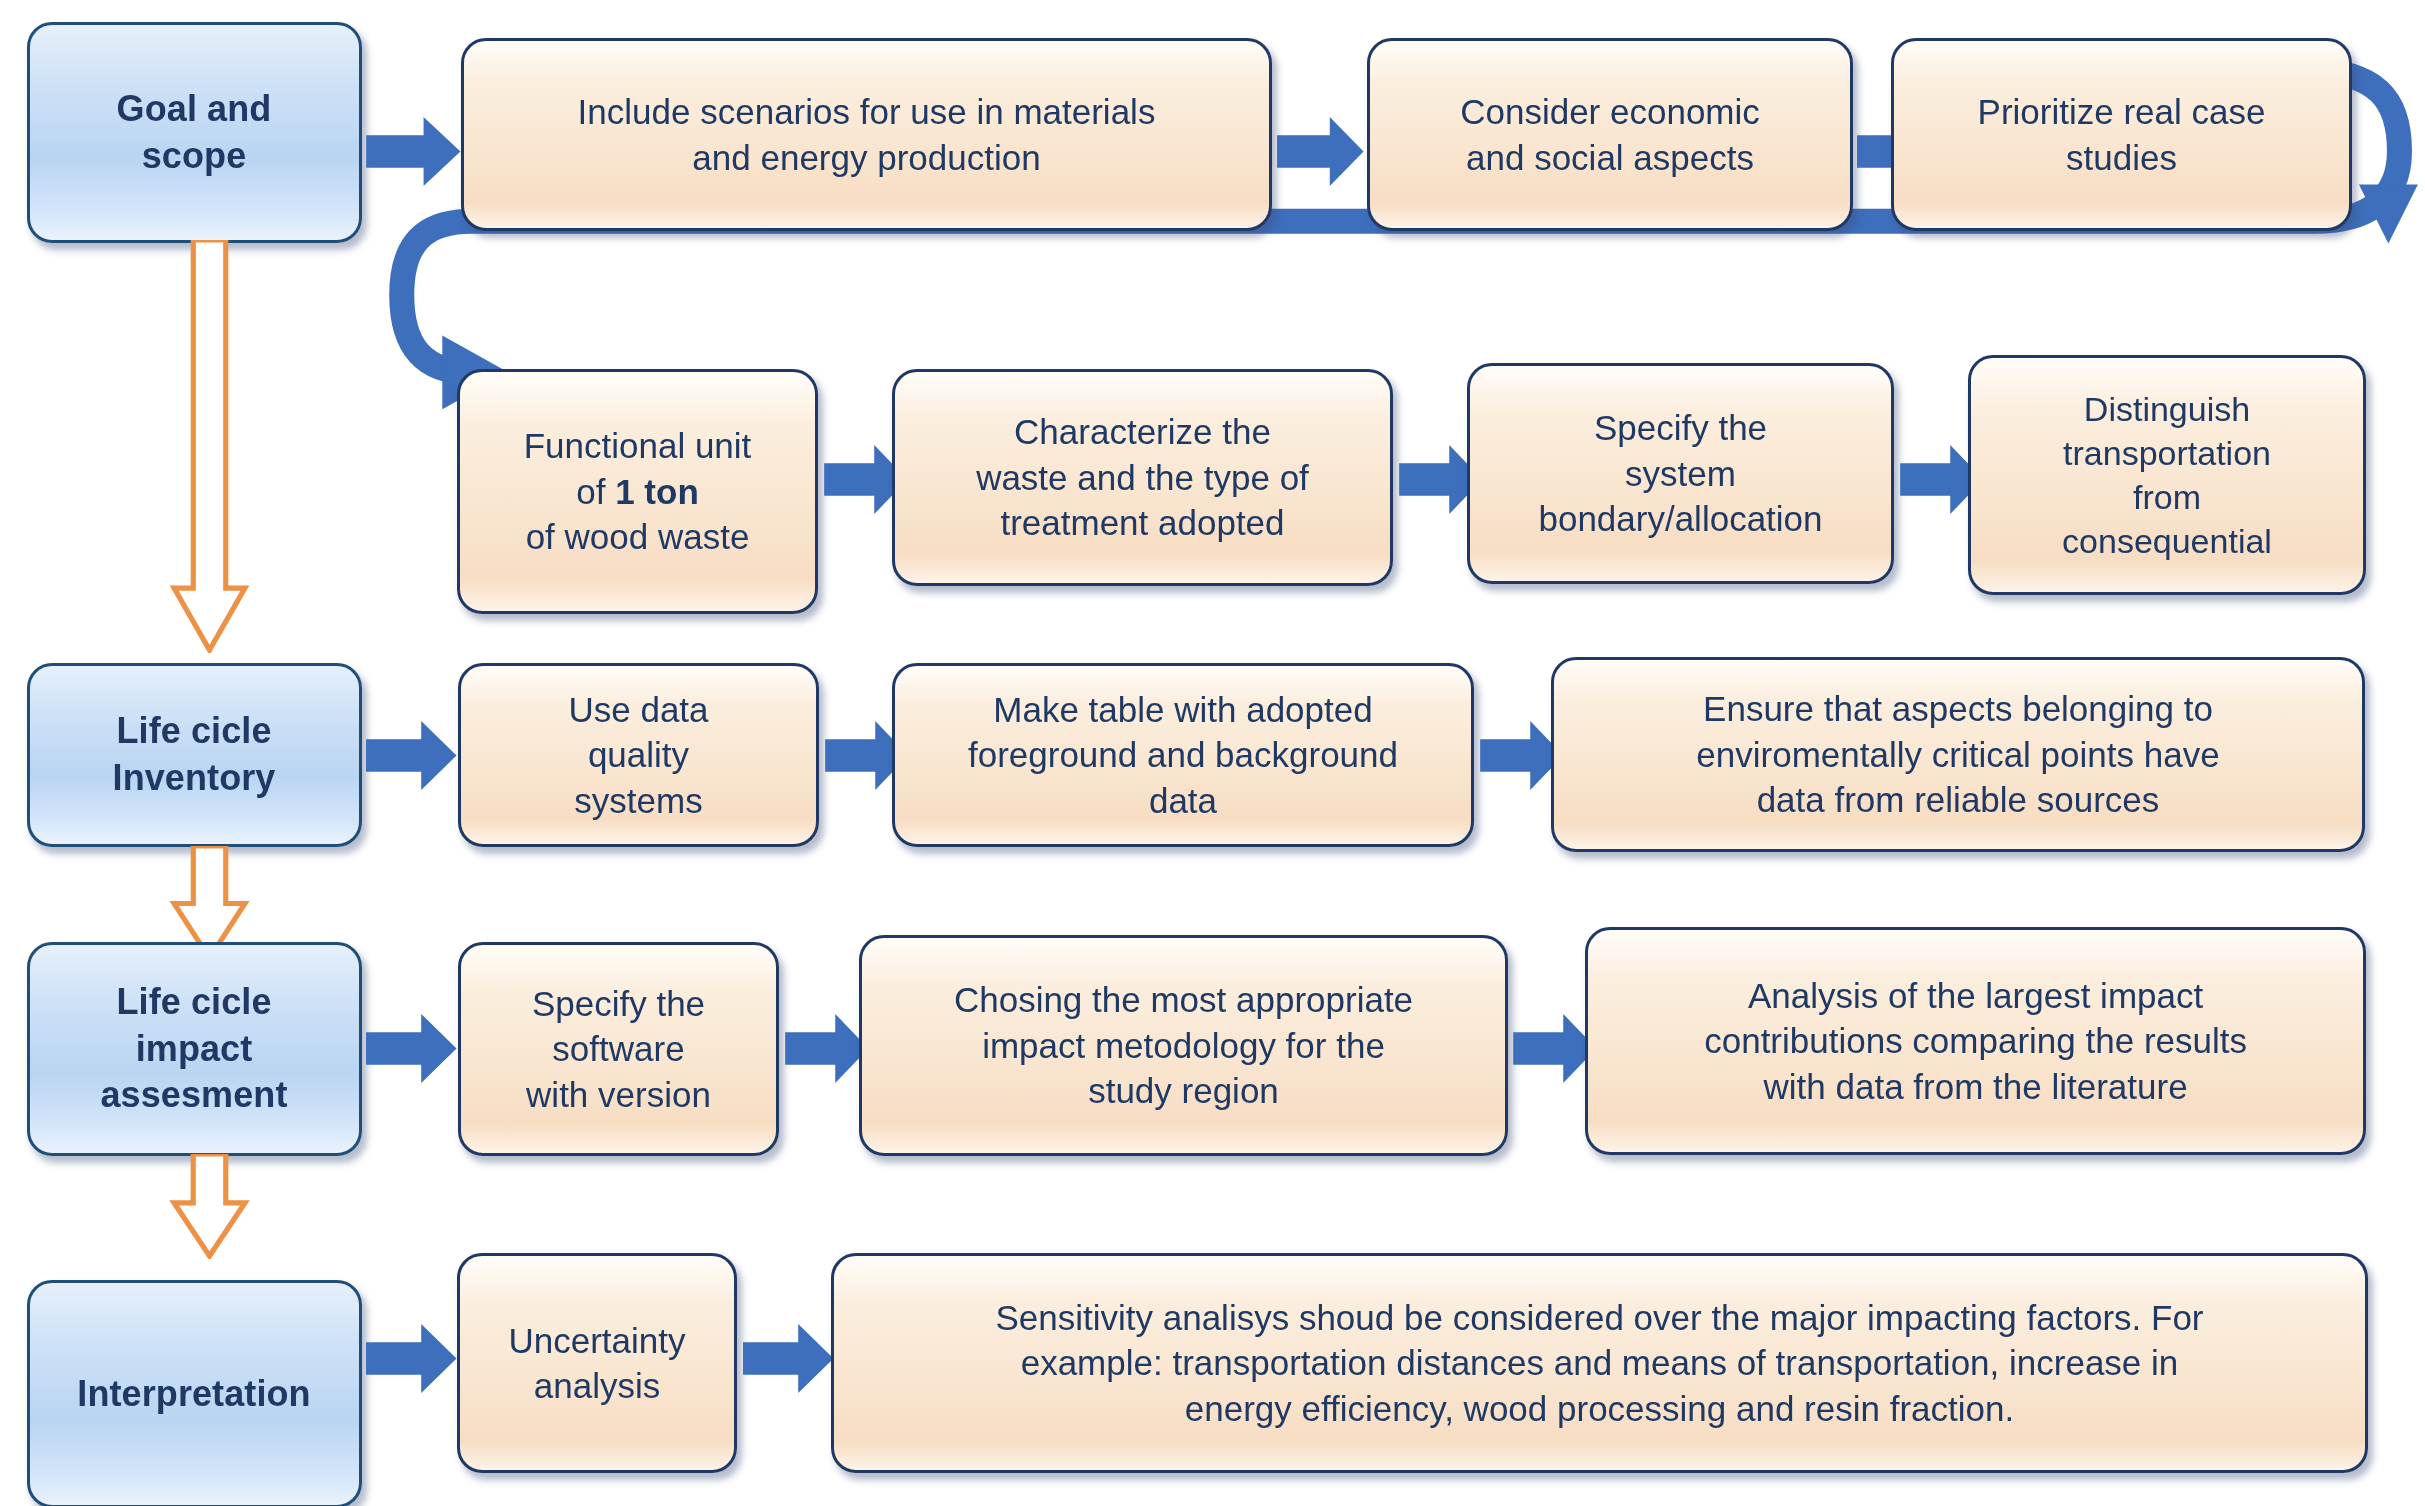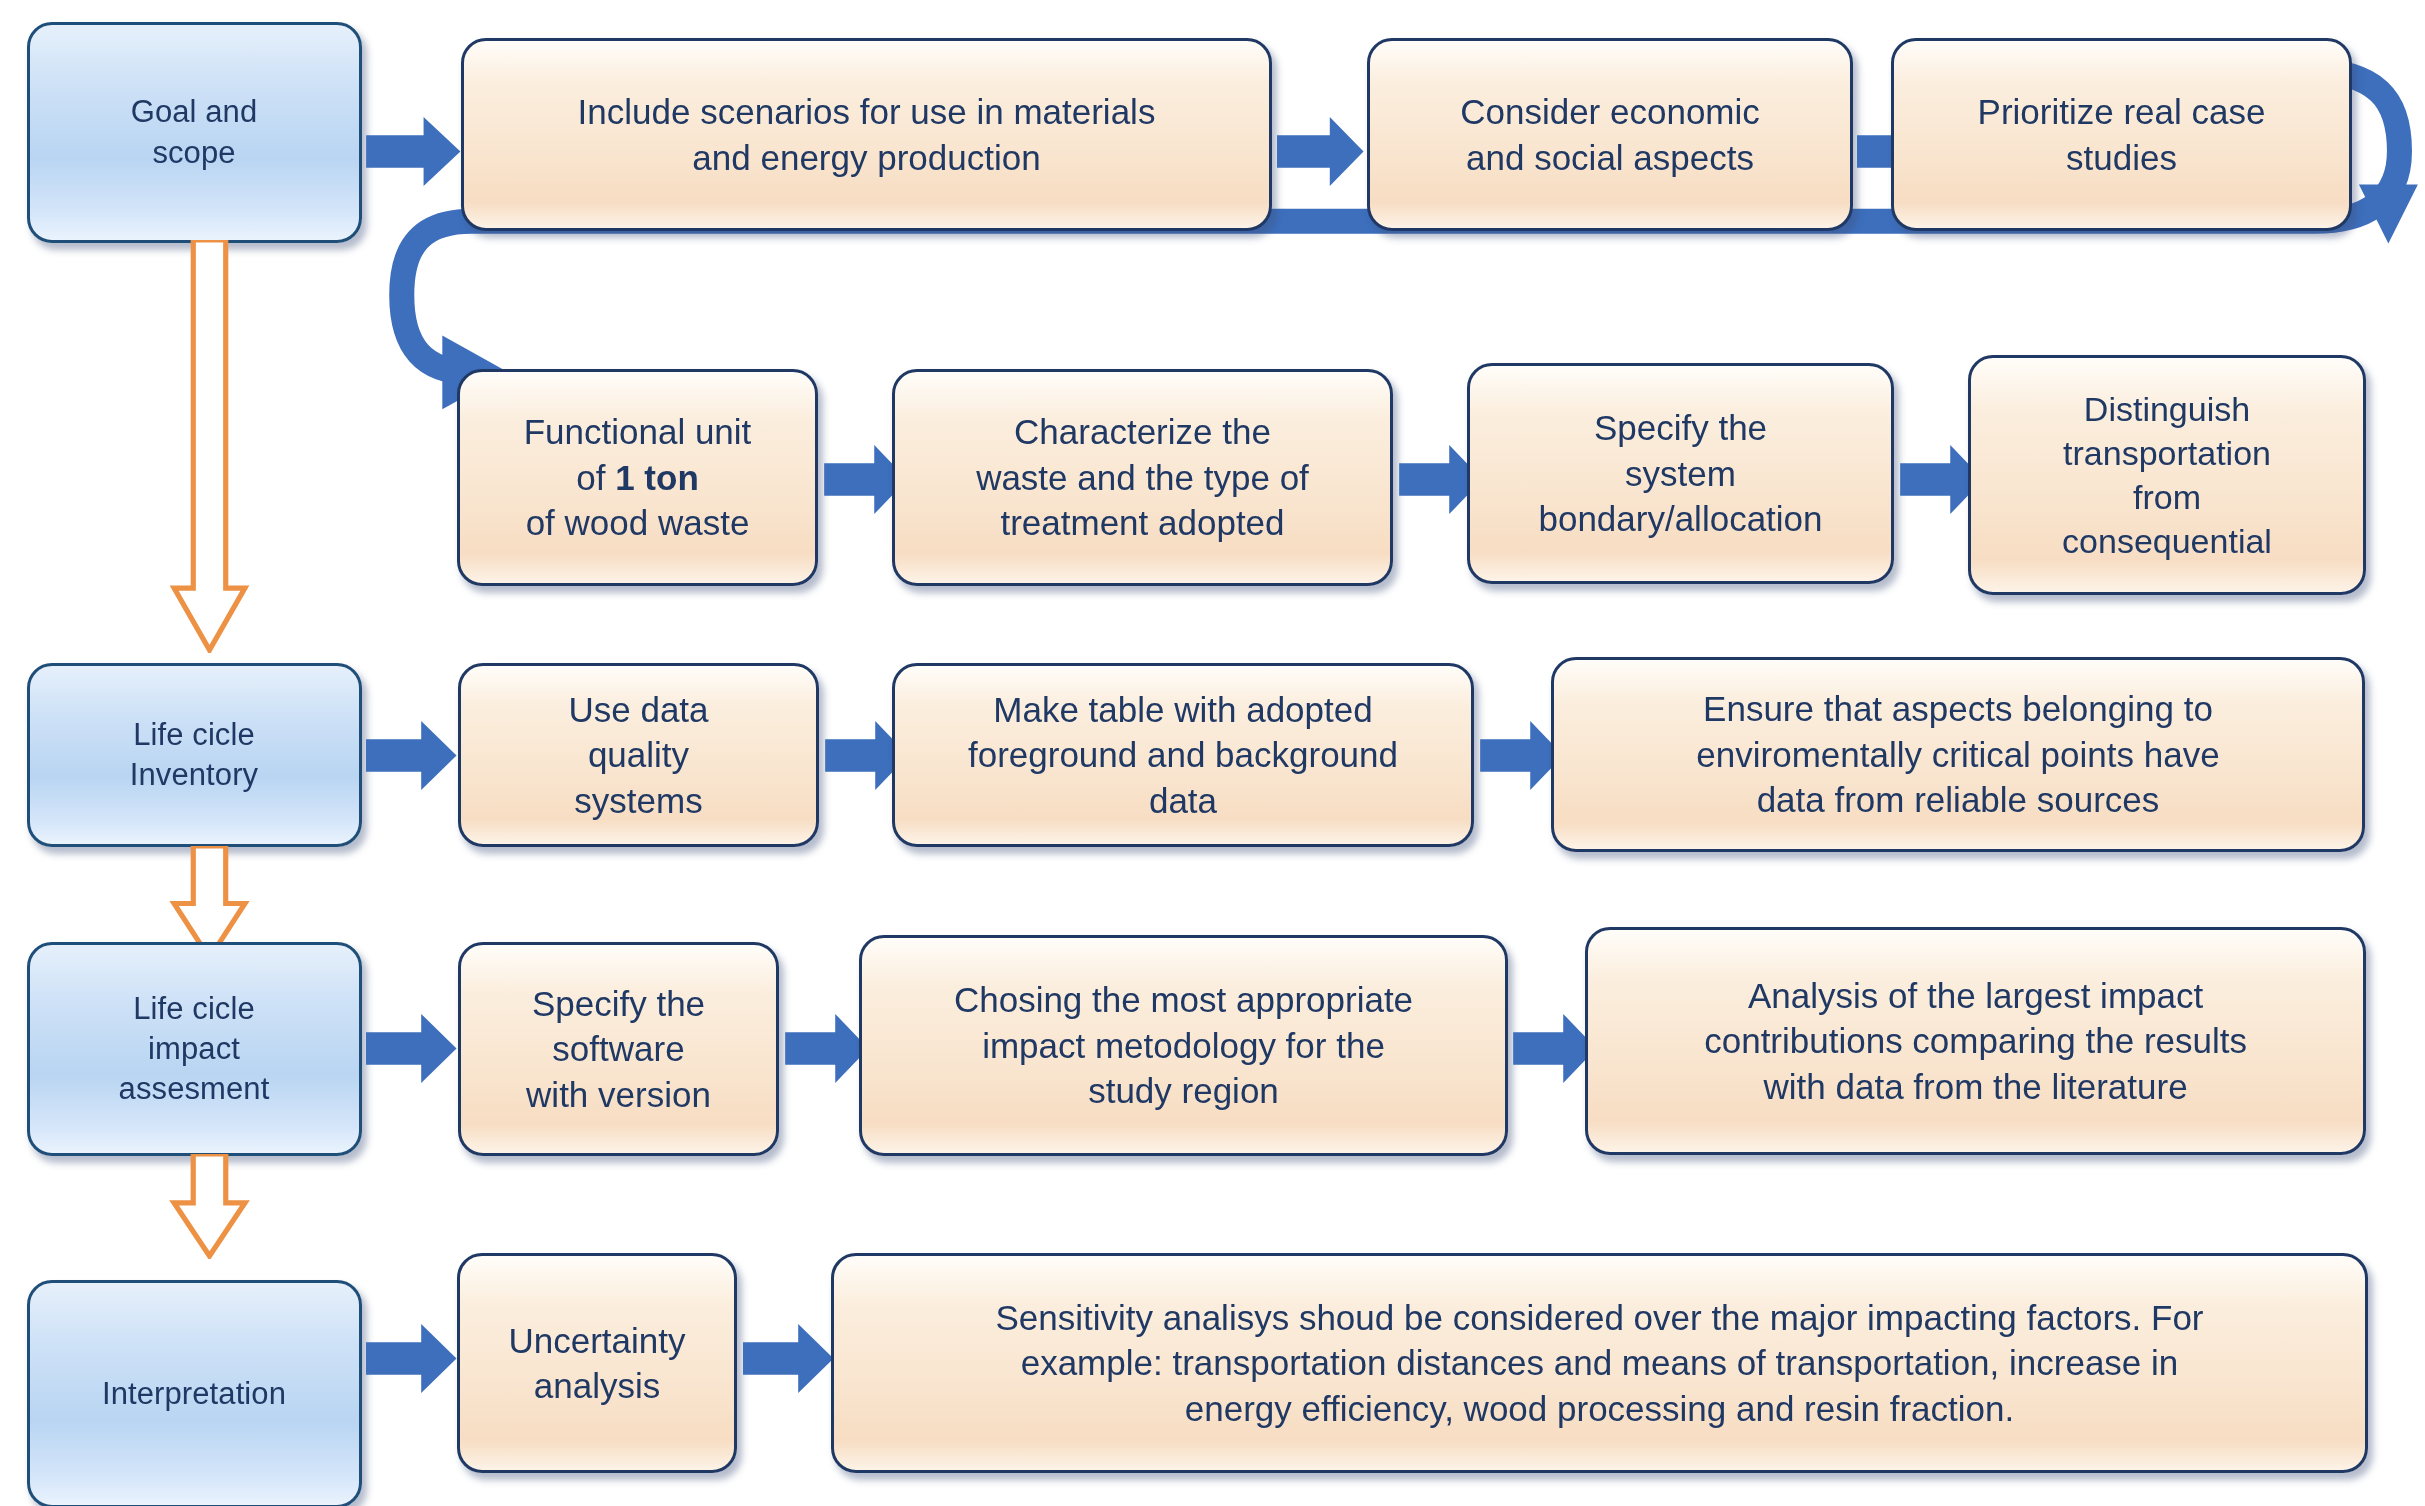--- a/index.html
+++ b/index.html
@@ -29,22 +29,22 @@
     line-height:1.30;
     padding:5.9px 11.8px;
     box-shadow:4.4px 6.6px 7.4px rgba(60,80,120,.38);
   }
   .box .txt{ width:100%; display:block; }
 
   
   .phase{
     background:linear-gradient(180deg,#e6f0fb 0%,#cfe2f7 26%,#b9d5f2 62%,#d6e6fa 88%,#eaf3fd 100%);
     border-color:#1f4e79;
-    font-weight:normal;
-    font-size:31px;
+    font-weight:bold;
+    font-size:36px;
     letter-spacing:0.1px;
     align-items:center;
   }
   
   .step{
     background:linear-gradient(180deg,#fffdf9 0%,#fbeede 22%,#f9e5cf 60%,#f7ddc3 86%,#fdf3e7 100%);
     border-color:#1f3864;
     font-size:35px;
   }
   .step.small{ font-size:34px; }
@@ -118,21 +118,21 @@
     </svg>
   </div>
 
   <div class="box step" style="left:1891px; top:38px; width:461px; height:193px;">
     <span class="txt">
       <span>Prioritize real case</span><br>
       <span>studies</span>
     </span>
   </div>
 
-  <div class="box step" style="left:457px; top:369px; width:361px; height:217px;">
+  <div class="box step" style="left:457px; top:369px; width:361px; height:245px;">
     <span class="txt">
       <span>Functional unit</span><br>
       <span>of </span><b>1 ton</b><br>
       <span>of wood waste</span>
     </span>
   </div>
 
   <div class="arrow" style="left:824px; top:439px;">
     <svg width="85" height="81" viewBox="0 0 115 110">
       <polygon points="0,33 68,33 68,8 113,55 68,102 68,77 0,77" fill="#3d6fbd"></polygon>

